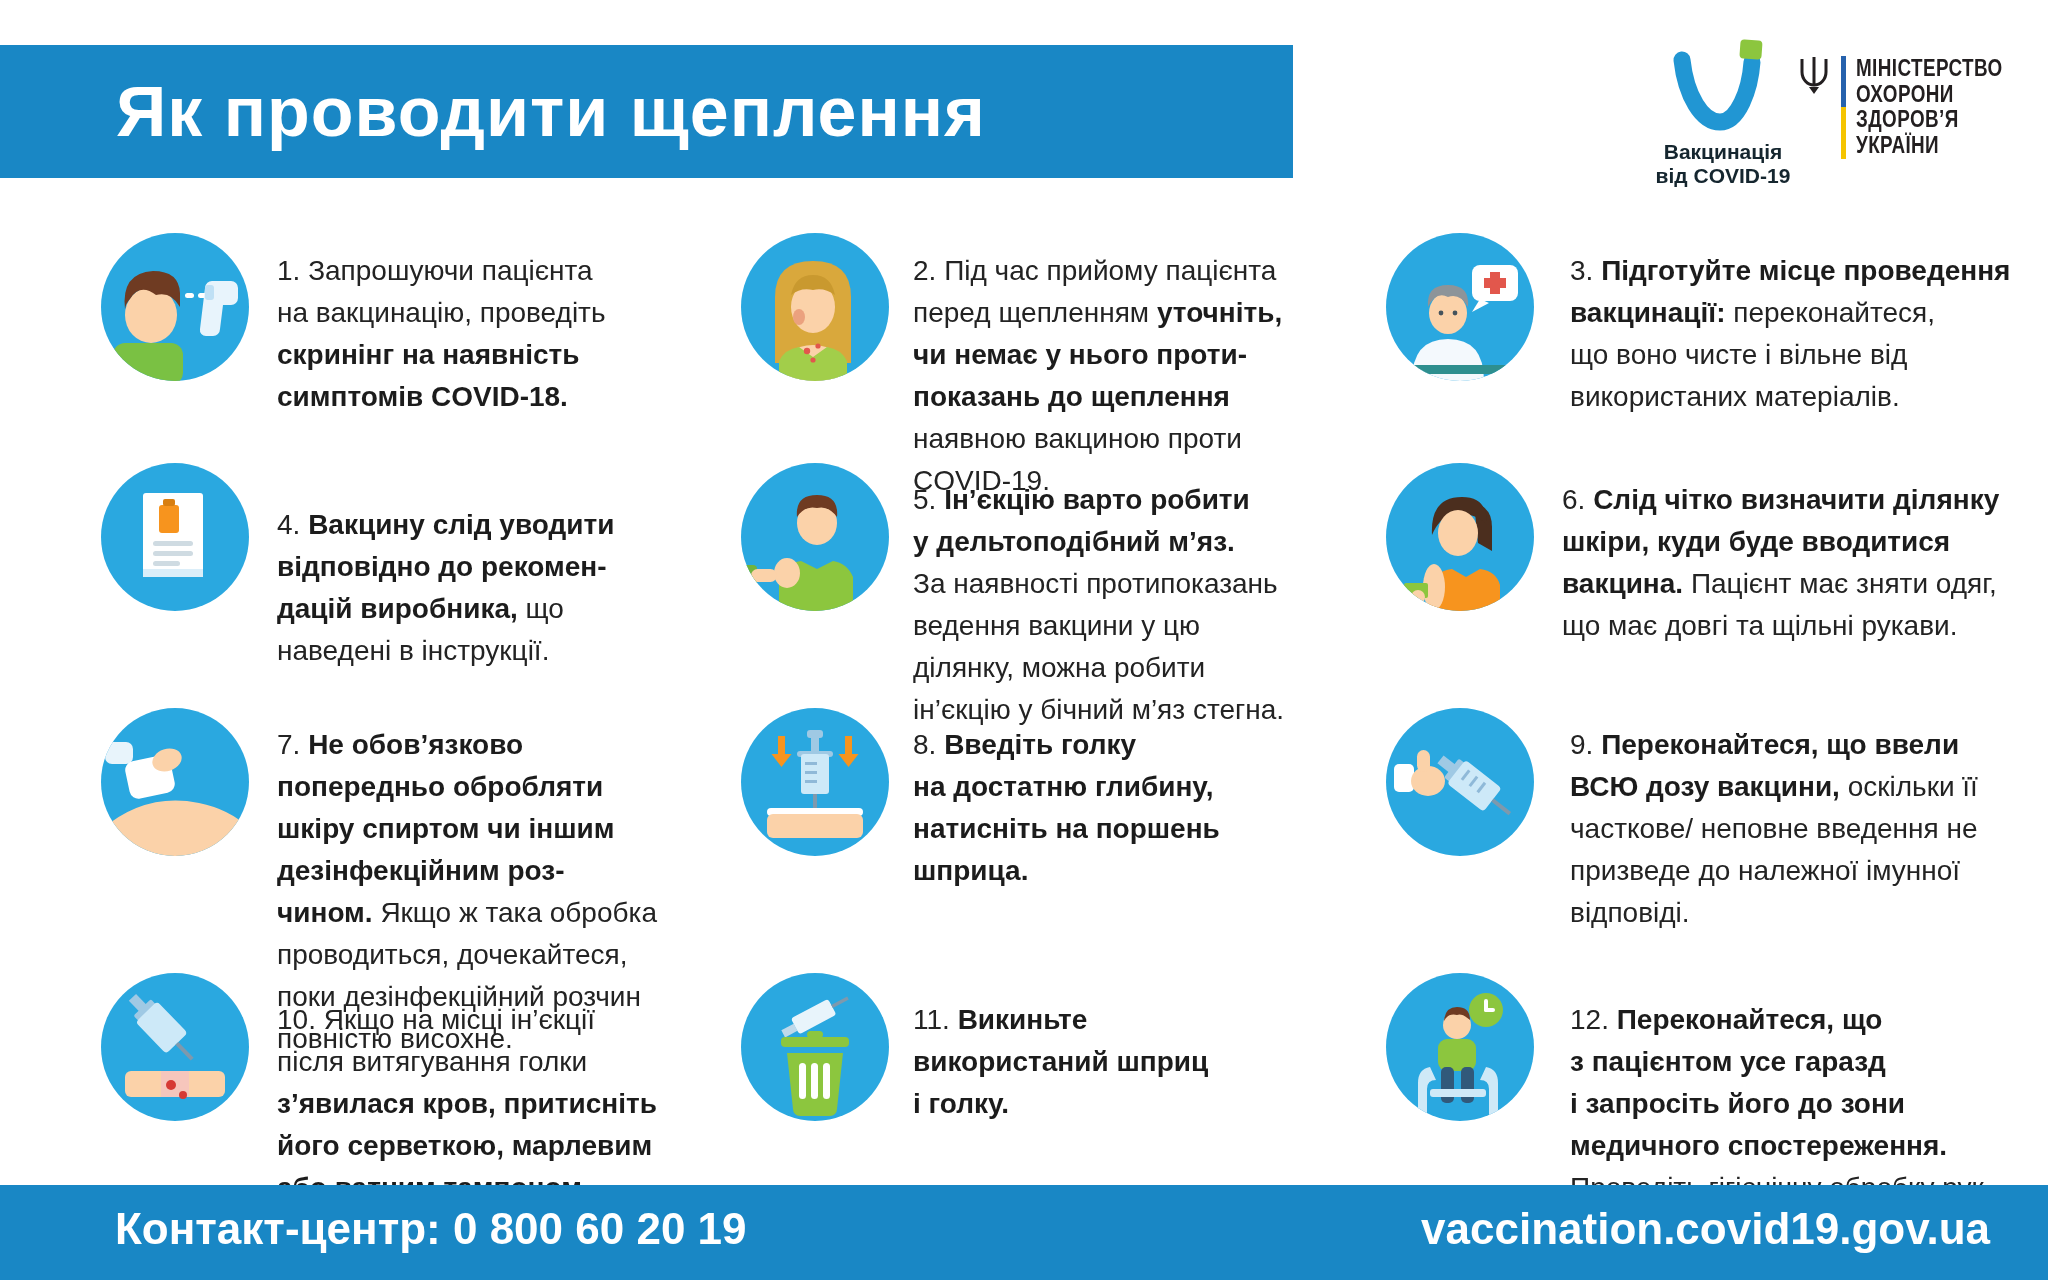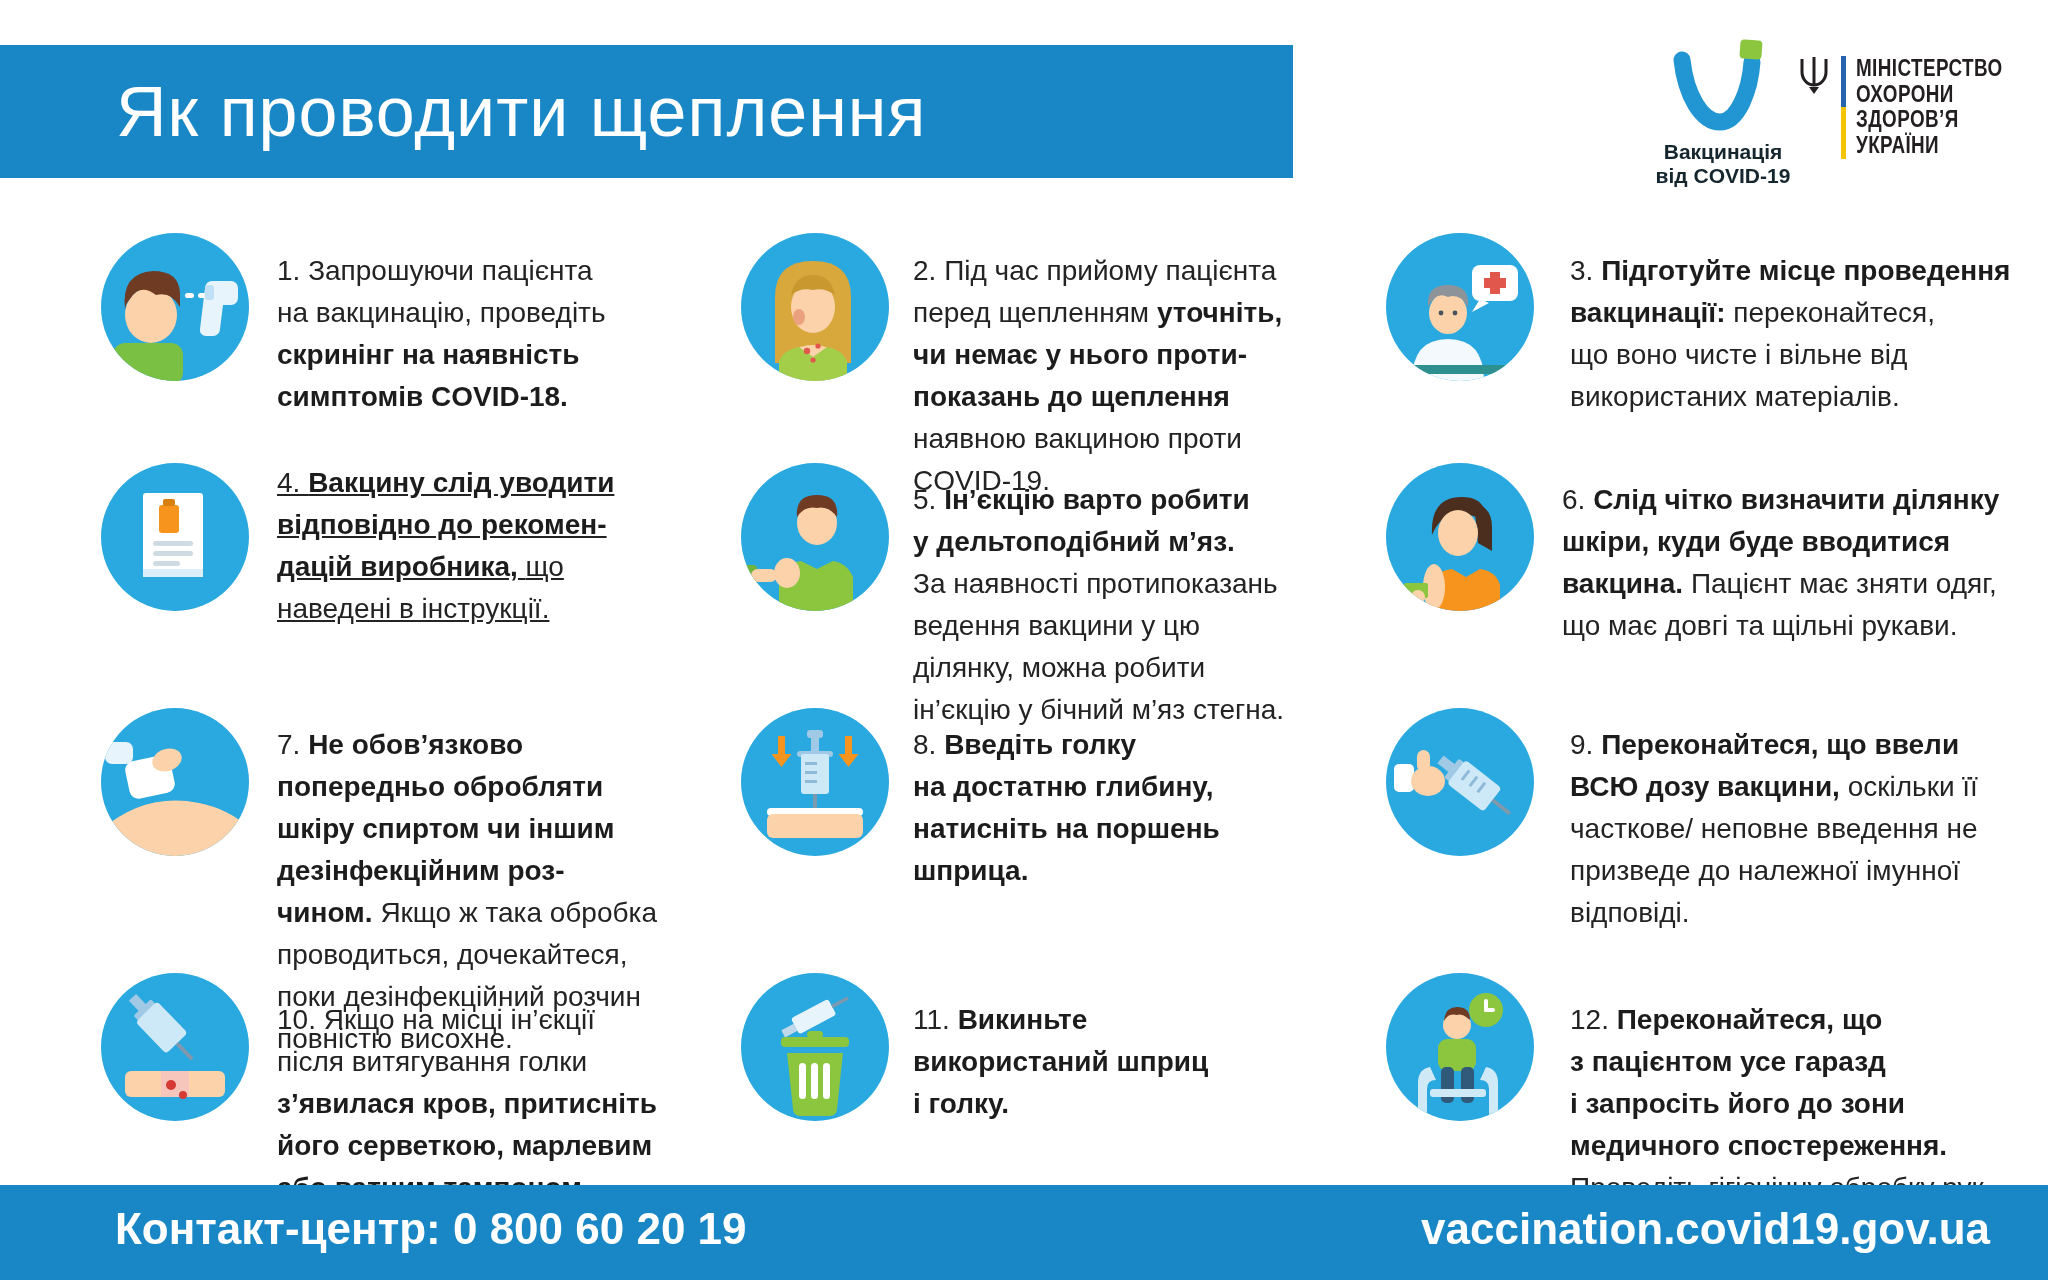--- a/index.html
+++ b/index.html
@@ -2,21 +2,21 @@
 <html lang="uk" style="--primary-blue: #1987c5; --icon-blue: #2aa8e0;"><head>
 <meta charset="utf-8">
 <style>
   html,body{margin:0;padding:0;background:#fff;}
   .poster{position:relative;width:2048px;height:1280px;background:#fff;overflow:hidden;
           font-family:"Liberation Sans",sans-serif;}
 
   
   .header-bar{position:absolute;left:0;top:45px;width:1293px;height:133px;
               background:var(--primary-blue,#1987c5);display:flex;align-items:center;}
-  .title{margin:0;padding-left:116px;color:#fff;font-size:70px;font-weight:400;
+  .title{margin:0;padding-left:116px;color:#fff;font-size:70px;font-weight:700;
          letter-spacing:1px;white-space:nowrap;}
 
   
   .brand-vaccination{position:absolute;left:1618px;top:38px;width:210px;text-align:center;}
   .brand-vaccination svg{display:block;margin:0 auto;}
   .vtext{margin-top:2px;color:#15262f;font-size:21px;line-height:24px;font-weight:700;}
 
   
   .brand-ministry{position:absolute;left:1796px;top:56px;height:108px;display:flex;align-items:flex-start;}
   .flagline{width:5px;height:103px;margin-left:9px;
@@ -173,21 +173,21 @@
               <rect x="42" y="30" width="60" height="84" rx="3" fill="#fff"></rect>
      <rect x="58" y="42" width="20" height="28" rx="3" fill="#f7941e"></rect>
      <rect x="62" y="36" width="12" height="7" rx="2" fill="#d87f12"></rect>
      <rect x="52" y="78" width="40" height="5" rx="2.5" fill="#cfdbe2"></rect>
      <rect x="52" y="88" width="40" height="5" rx="2.5" fill="#cfdbe2"></rect>
      <rect x="52" y="98" width="27" height="5" rx="2.5" fill="#cfdbe2"></rect>
      <rect x="42" y="106" width="60" height="8" fill="#dbeef9"></rect>
             </g>
           </svg>
         </div>
-    <div class="step-text" style="left: 277px; top: 462px; width: 420px; text-decoration: underline;"><span class="">4. </span><span class="b">Вакцину слід уводити
+    <div class="step-text" style="left: 277px; top: 504px; width: 420px;"><span class="">4. </span><span class="b">Вакцину слід уводити
 відповідно до рекомен-
 дацій виробника, </span><span class="">що
 наведені в інструкції.</span></div>
   </div>
 
   <div class="step">
     <div class="step-icon" style="left: 741px; top: 463px;">
           <svg viewBox="0 0 148 148">
             <defs>
               <clipPath id="cp5">

